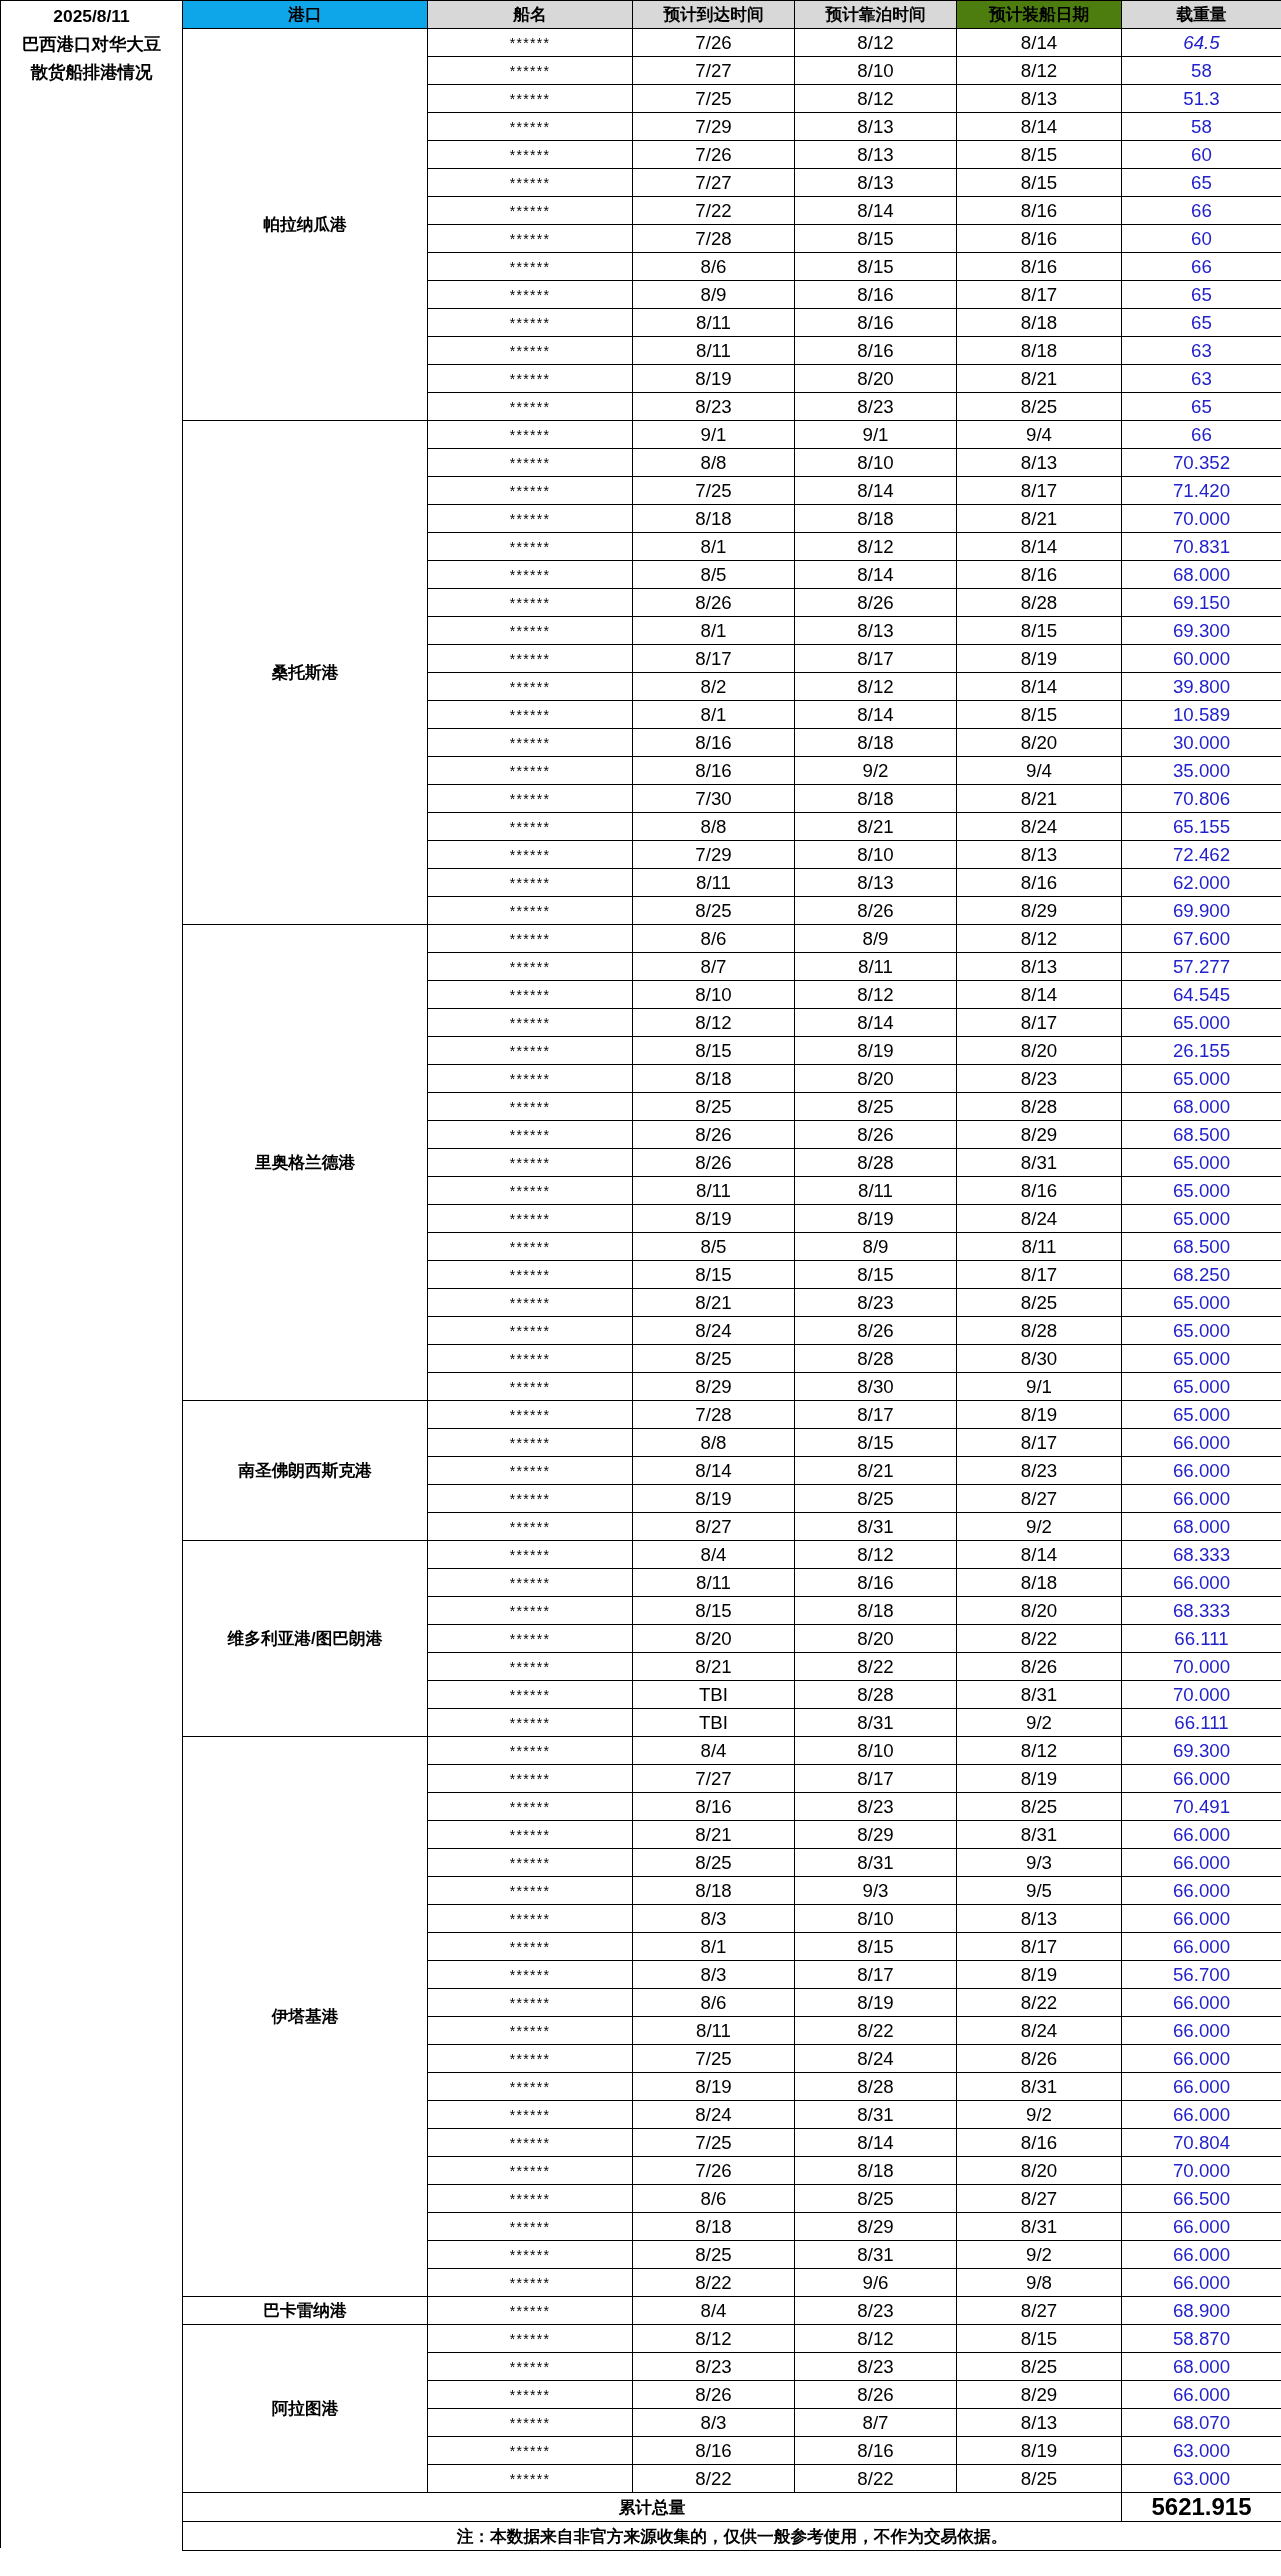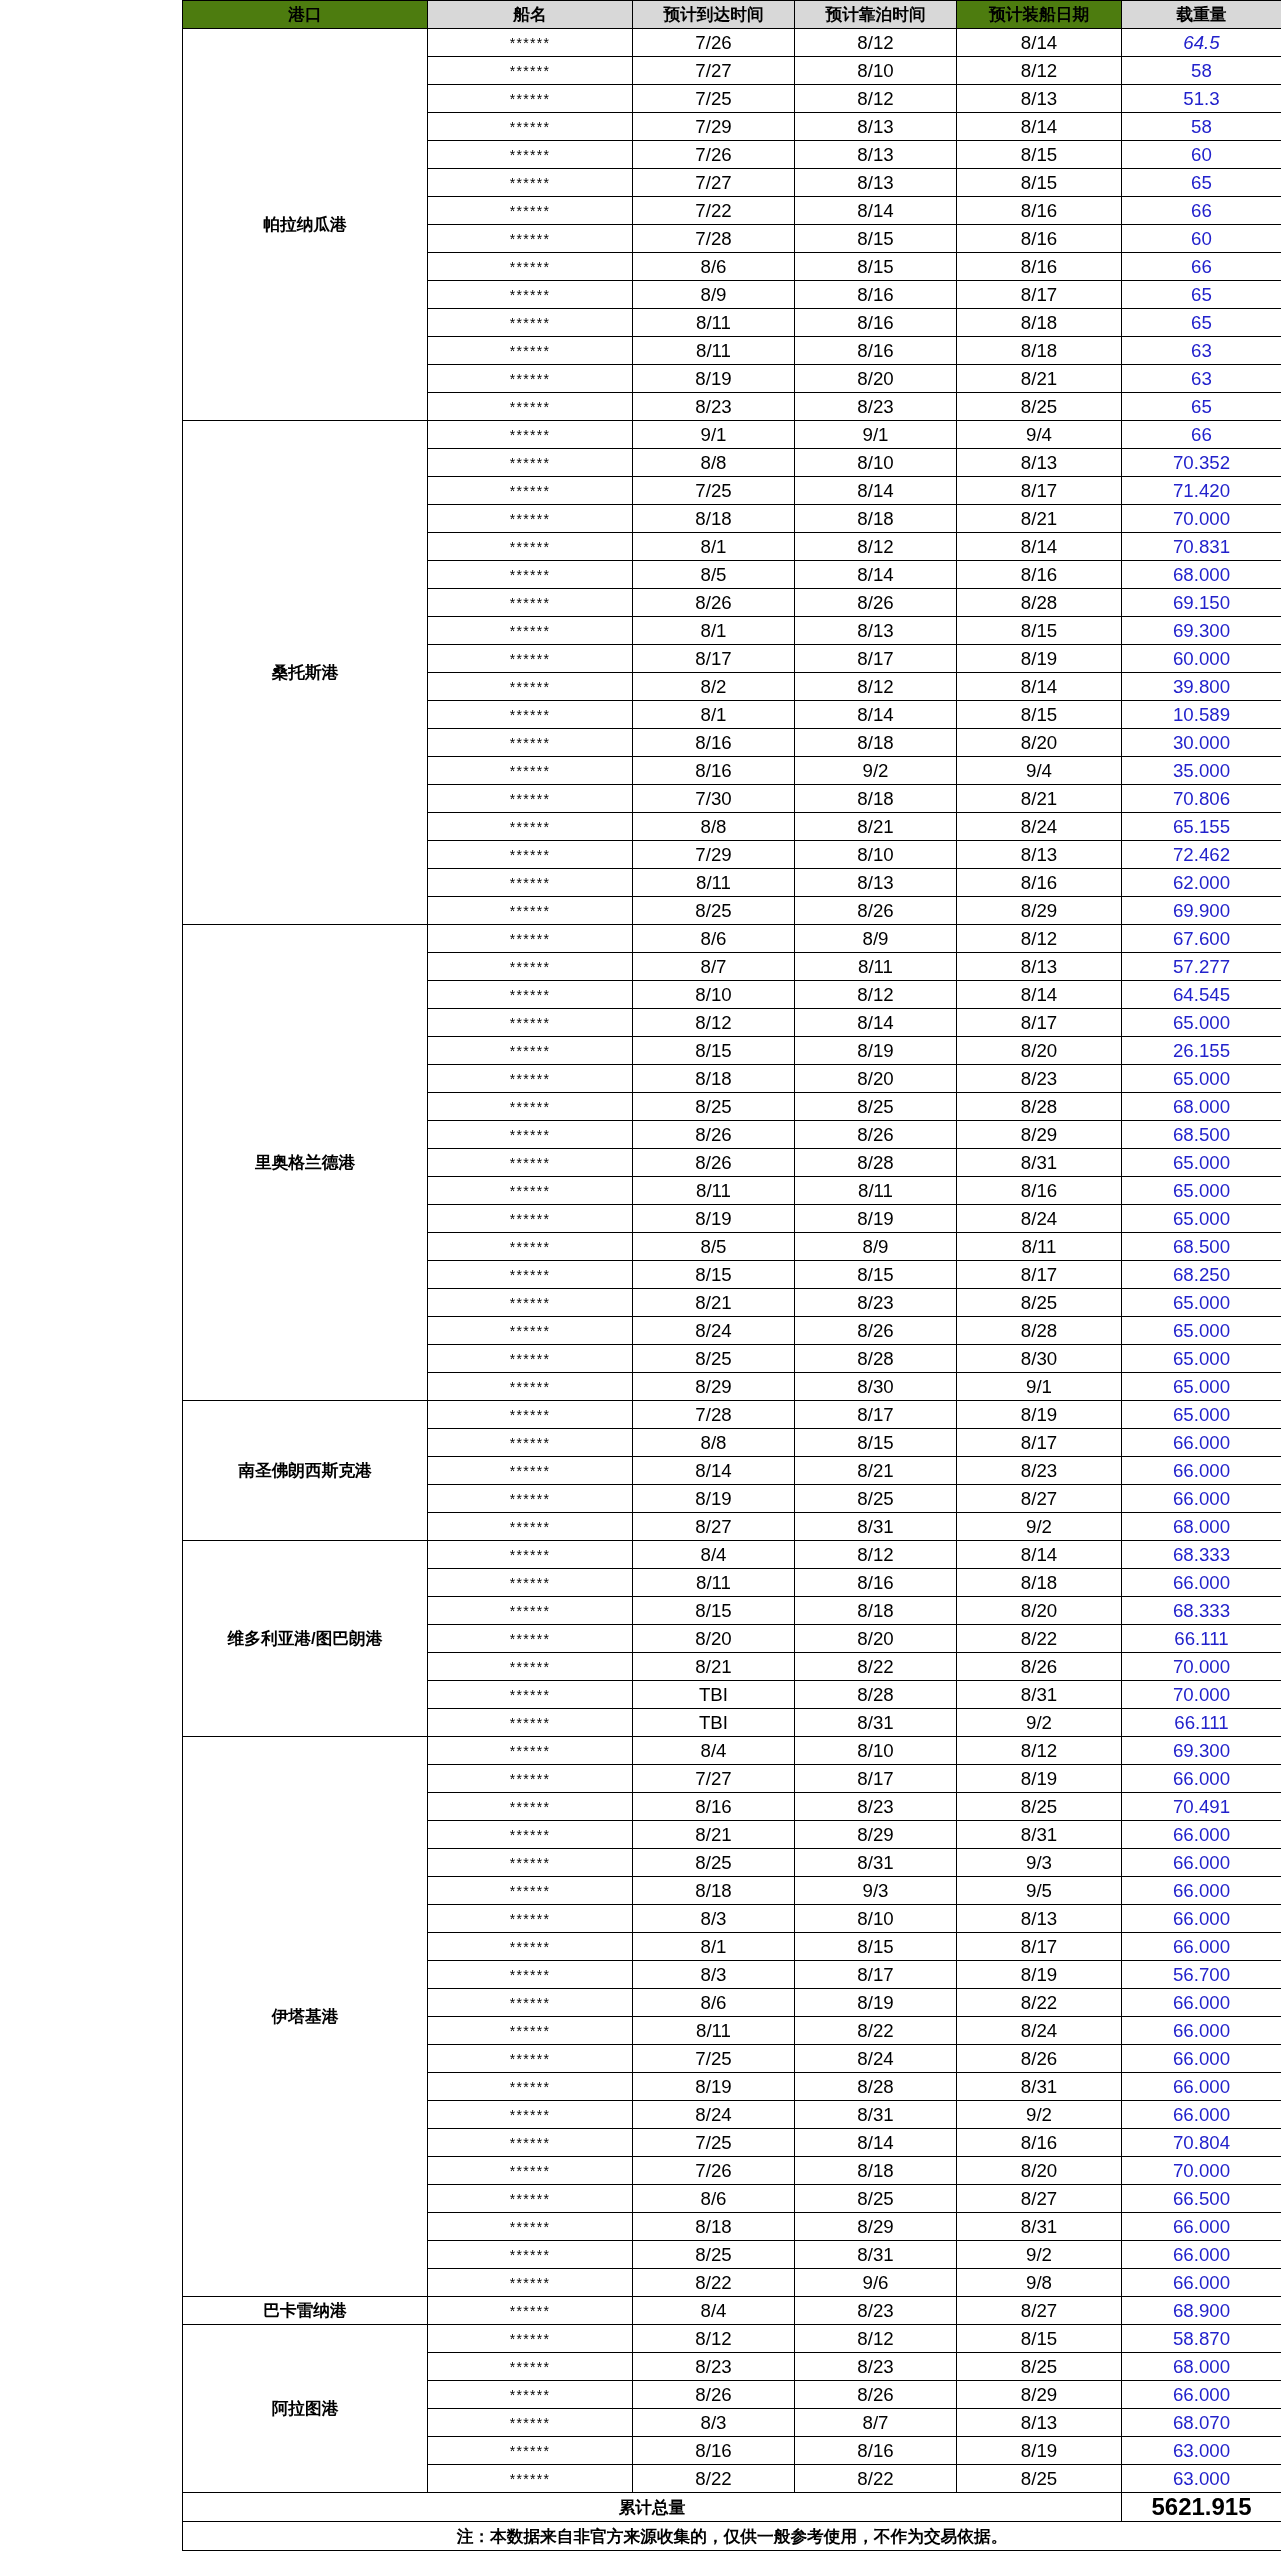--- a/index.html
+++ b/index.html
@@ -49,33 +49,38 @@
   tr.note-row td {
     border-top:1.3px solid #000; border-bottom:1.3px solid #000;
     height:29px; font-size:16.7px; font-weight:bold;
   }
 </style>
 </head>
 <body>
 
 <div class="sheet">
 
+  <div class="title-cell">
+    <div class="title-line">2025/8/11</div>
+    <div class="title-line">巴西港口对华大豆</div>
+    <div class="title-line">散货船排港情况</div>
+  </div>
 
   <table class="main">
     <colgroup>
       <col style="width:245px">
       <col style="width:205px">
       <col style="width:162px">
       <col style="width:162px">
       <col style="width:165px">
       <col style="width:160px">
     </colgroup>
     <thead>
       <tr id="header-row">
-          <th style="background: #4d7c0f;">港口</th>
+          <th style="background: #0ea5e9;">港口</th>
           <th style="background: rgb(216, 216, 216);">船名</th>
           <th style="background: rgb(216, 216, 216);">预计到达时间</th>
           <th style="background: rgb(216, 216, 216);">预计靠泊时间</th>
           <th style="background: #4d7c0f;">预计装船日期</th>
           <th style="background: rgb(216, 216, 216);">载重量</th>
         </tr>
     </thead>
     <tbody id="table-body">
         <tr class="group-start">
           <td rowspan="14" class="port-cell">帕拉纳瓜港</td>

